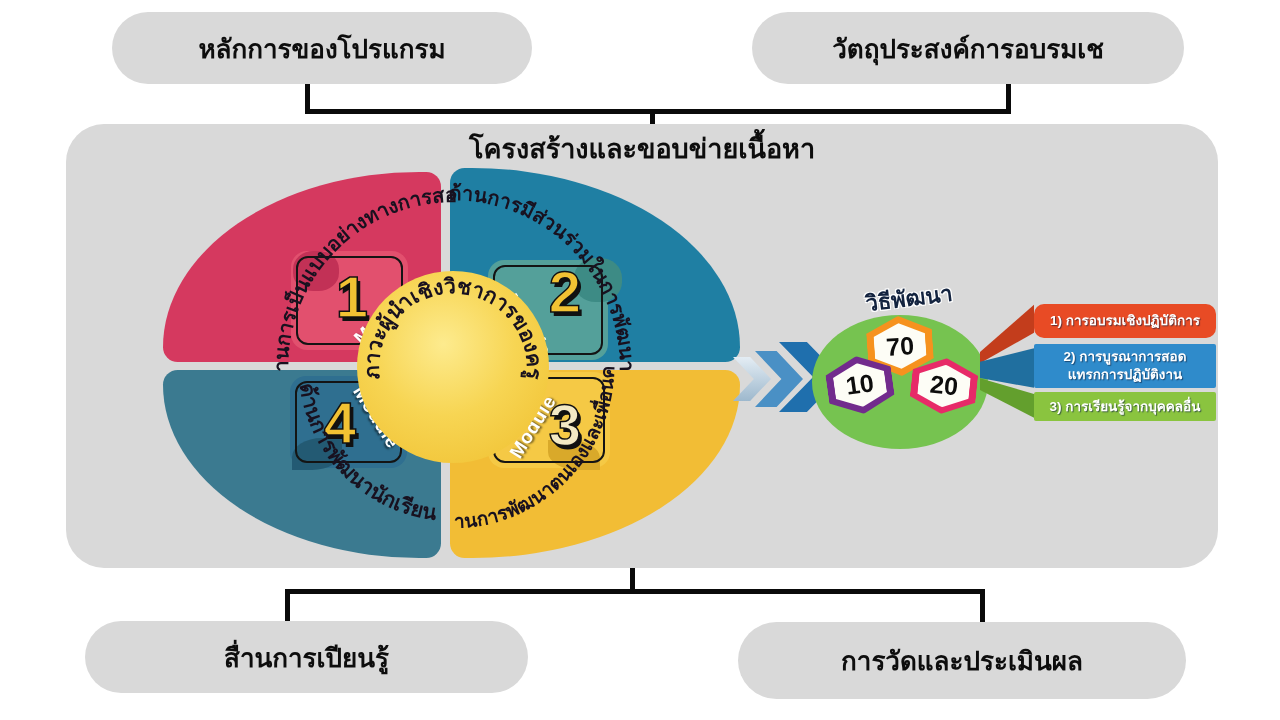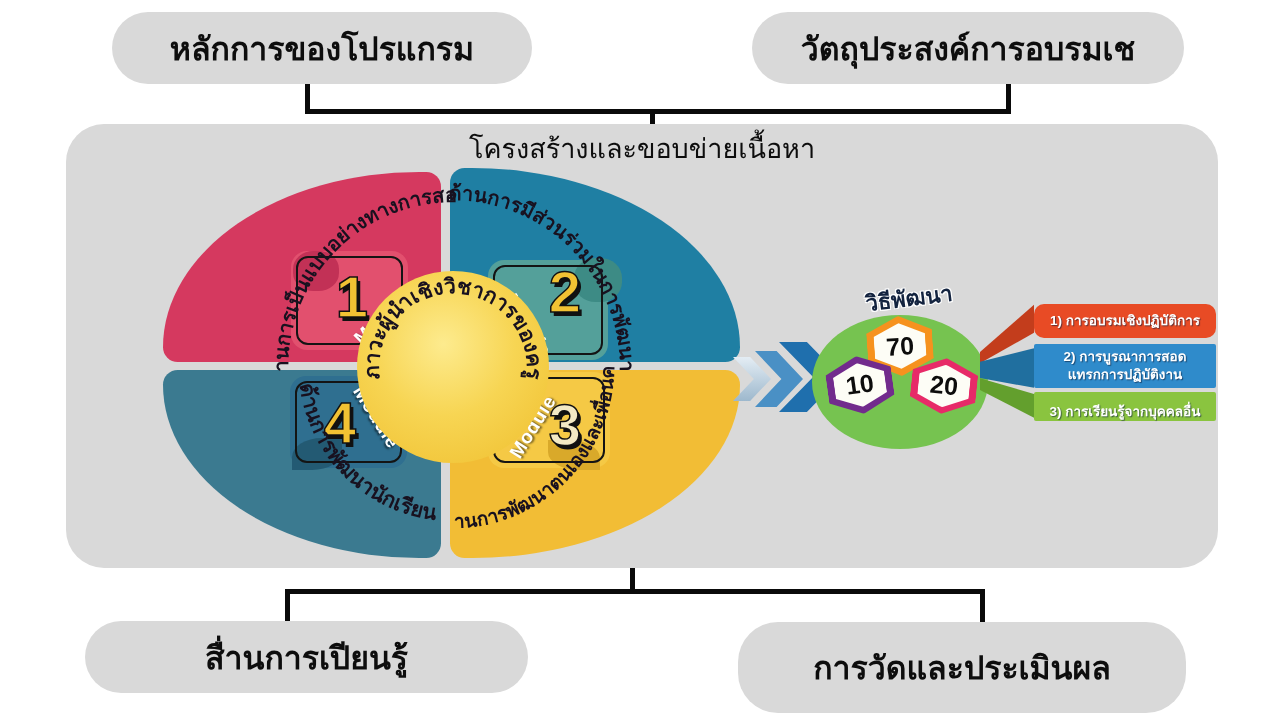--- a/index.html
+++ b/index.html
@@ -1,34 +1,34 @@
 <!DOCTYPE html>
 <html><head>
 <meta charset="utf-8">
 <style>
   html,body{margin:0;padding:0;background:#fff;}
   .stage{position:relative;width:1280px;height:720px;background:#ffffff;overflow:hidden;
          font-family:"Liberation Sans","DejaVu Sans",sans-serif;}
 
   
   .pill{position:absolute;background:#d9d9d9;border-radius:40px;display:flex;
-        align-items:center;justify-content:center;font-weight:800;font-size:32px;color:#0d0d0d;}
+        align-items:center;justify-content:center;font-weight:800;font-size:26px;color:#0d0d0d;}
   .pill-tl{left:112px;top:12px;width:420px;height:72px;}
   .pill-tr{left:752px;top:12px;width:432px;height:72px;}
   .pill-bl{left:85px;top:621px;width:443px;height:72px;}
-  .pill-br{left:738px;top:622px;width:448px;height:91px;}
+  .pill-br{left:738px;top:622px;width:448px;height:77px;}
 
   
   .line{position:absolute;background:#0a0a0a;}
 
   
   .panel{position:absolute;left:66px;top:124px;width:1152px;height:444px;
          background:#d9d9d9;border-radius:38px;}
   .panel-title{position:absolute;left:66px;top:127px;width:1152px;text-align:center;
-         font-size:27px;font-weight:400;color:#0d0d0d;}
+         font-size:27px;font-weight:700;color:#0d0d0d;}
 
   
   .petal{position:absolute;}
   .petal-1{left:163px;top:172px;width:278px;height:190px;background:#d5395f;
            border-radius:100% 16px 16px 16px;}
   .petal-2{left:450px;top:168px;width:290px;height:194px;background:#1f7fa3;
            border-radius:16px 100% 16px 16px;}
   .petal-4{left:163px;top:370px;width:278px;height:188px;background:#3b7a90;
            border-radius:16px 16px 16px 100%;}
   .petal-3{left:450px;top:370px;width:290px;height:188px;background:#f2bd35;
@@ -100,21 +100,21 @@
          clip-path:polygon(0 79%,100% 3%,100% 48%,0 97%);}
   .fan-2{left:980px;top:346px;width:54px;height:44px;background:#206f9f;
          clip-path:polygon(0 36%,100% 5%,100% 95%,0 73%);}
   .fan-3{left:980px;top:376px;width:54px;height:44px;background:#639f2d;
          clip-path:polygon(0 5%,100% 41%,100% 95%,0 32%);}
   .ribbon{position:absolute;left:1034px;width:182px;display:flex;flex-direction:column;
           align-items:center;justify-content:center;color:#fff;font-weight:800;font-size:13.5px;
           line-height:1.3;text-shadow:1px 1px 1px rgba(10,30,60,.6);border-radius:2px;}
   .ribbon-1{top:304px;height:34px;background:#e84b25;border-radius:10px;}
   .ribbon-2{top:344px;height:44px;background:#2f8bcb;}
-  .ribbon-3{top:392px;height:29px;background:#8ac43f;justify-content:flex-end;}
+  .ribbon-3{top:392px;height:29px;background:#8ac43f;}
 </style>
 </head>
 <body>
 
 <div class="stage">
 
   <div class="pill pill-tl">
     <span>หลักการของโปรแกรม</span>
   </div>
   <div class="pill pill-tr">

